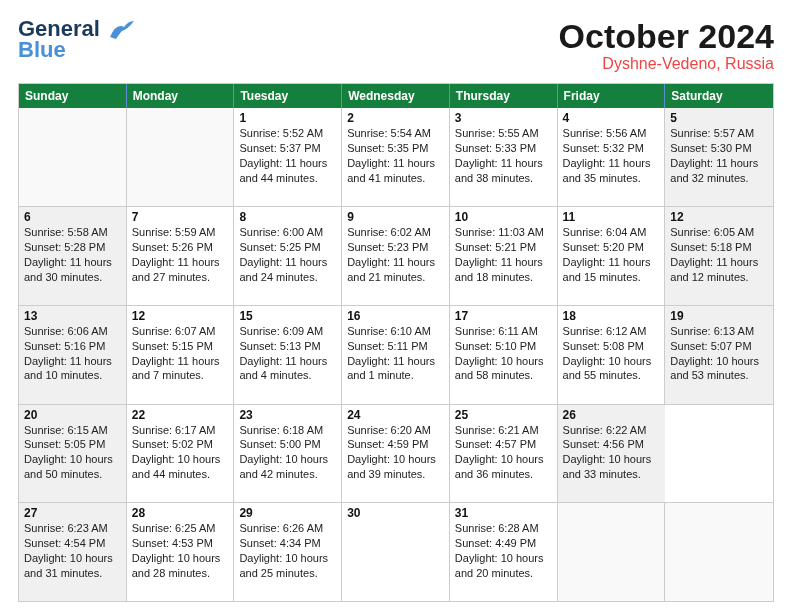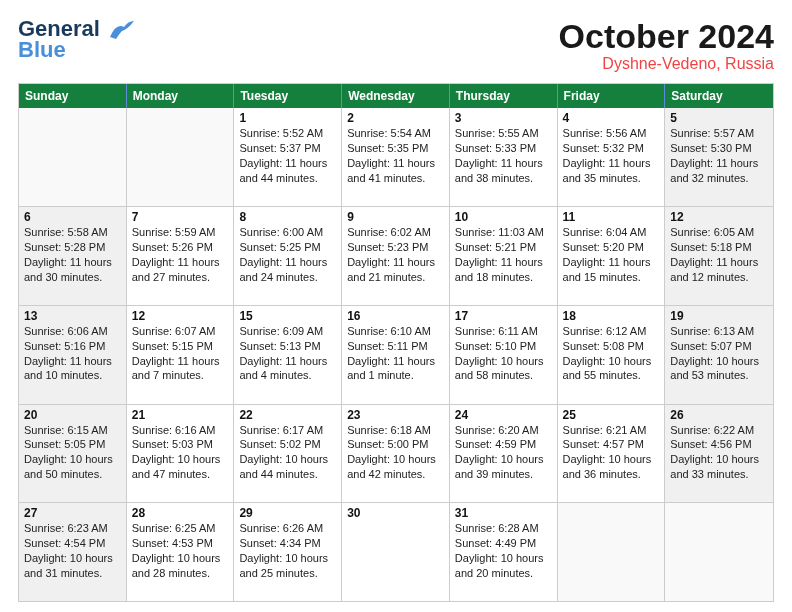--- a/index.html
+++ b/index.html
@@ -268,26 +268,20 @@
           </div>
         </div>
         <div class="cal-row">
           <div class="cal-cell shaded">
             <span class="day-num">20</span>
             <div class="cell-info">Sunrise: 6:15 AM
 Sunset: 5:05 PM
 Daylight: 10 hours and 50 minutes.</div>
           </div>
           <div class="cal-cell">
-            <span class="day-num">21</span>
-            <div class="cell-info">Sunrise: 6:16 AM
-Sunset: 5:03 PM
-Daylight: 10 hours and 47 minutes.</div>
-          </div>
-          <div class="cal-cell">
             <span class="day-num">22</span>
             <div class="cell-info">Sunrise: 6:17 AM
 Sunset: 5:02 PM
 Daylight: 10 hours and 44 minutes.</div>
           </div>
           <div class="cal-cell">
             <span class="day-num">23</span>
             <div class="cell-info">Sunrise: 6:18 AM
 Sunset: 5:00 PM
 Daylight: 10 hours and 42 minutes.</div>

